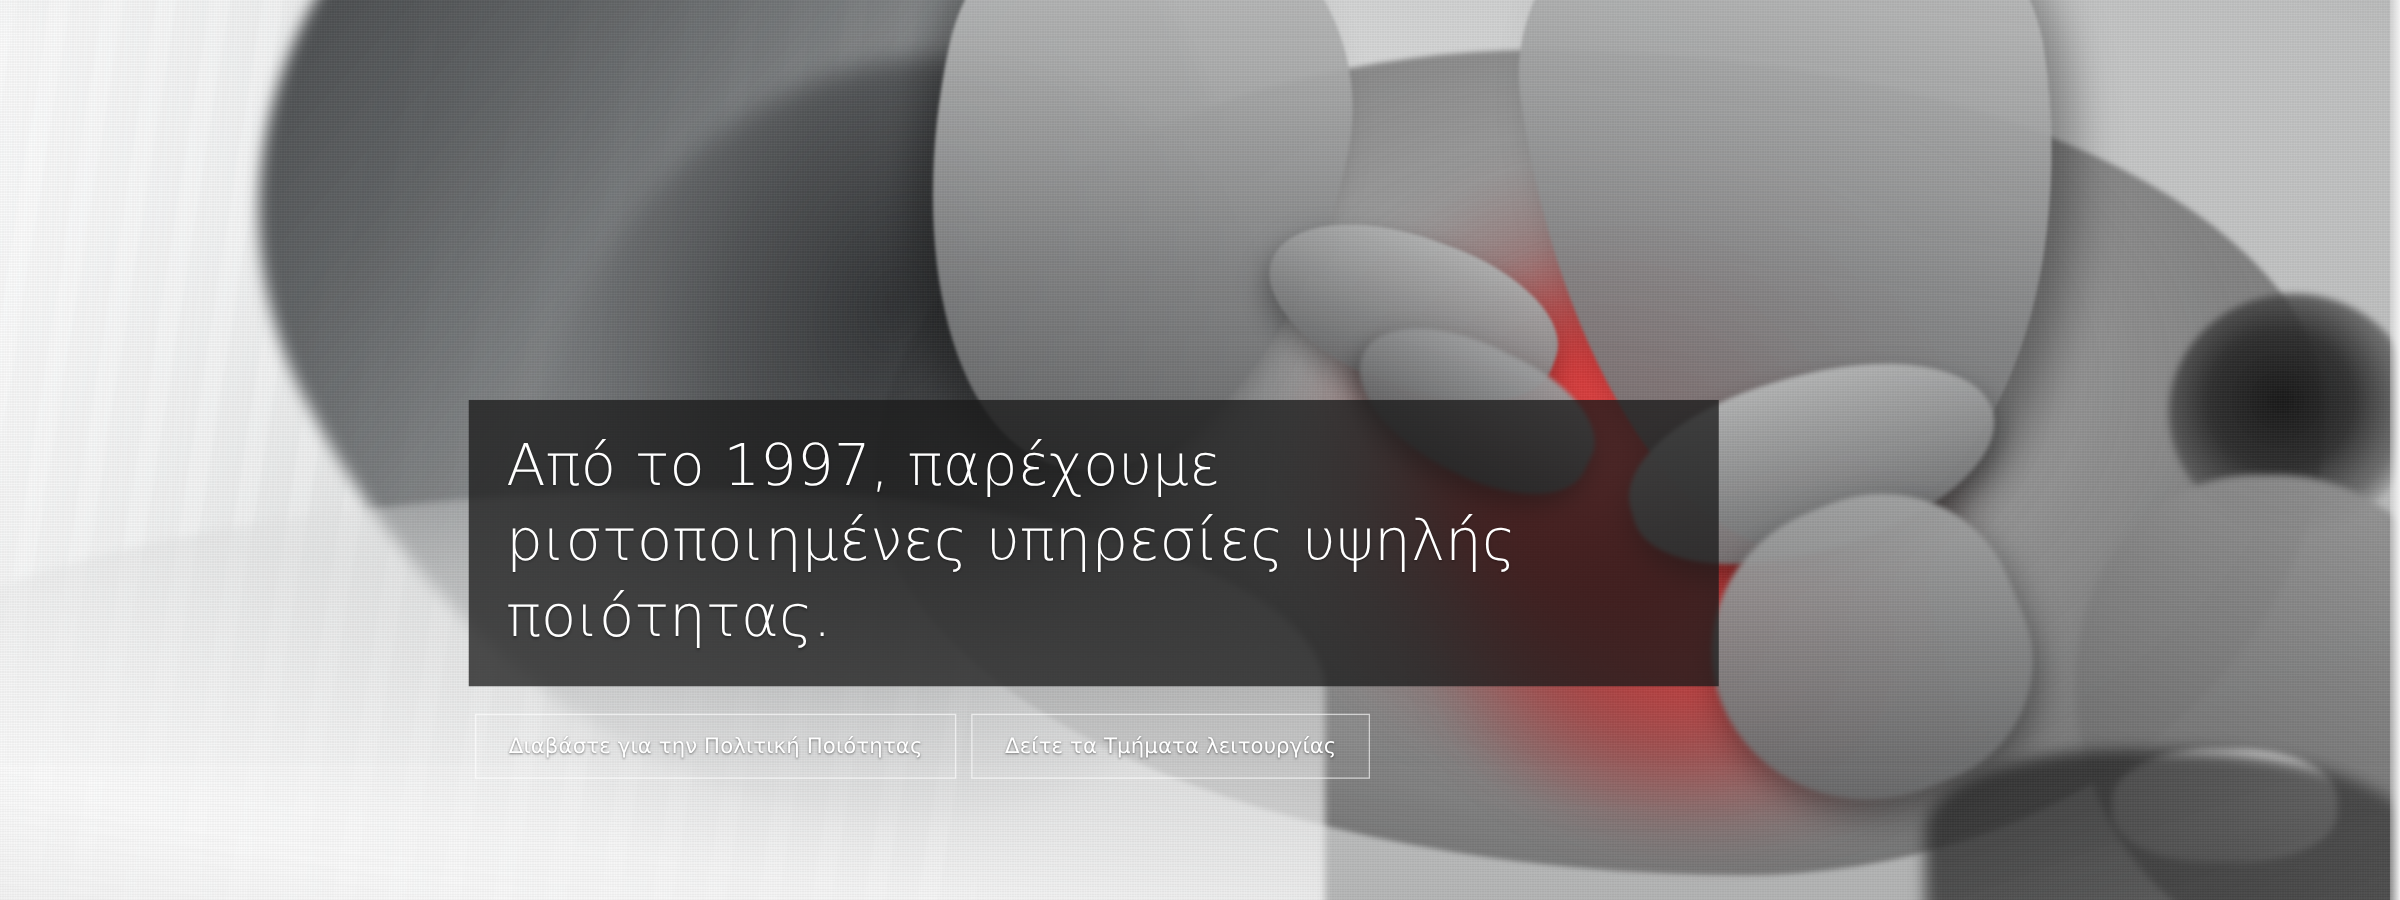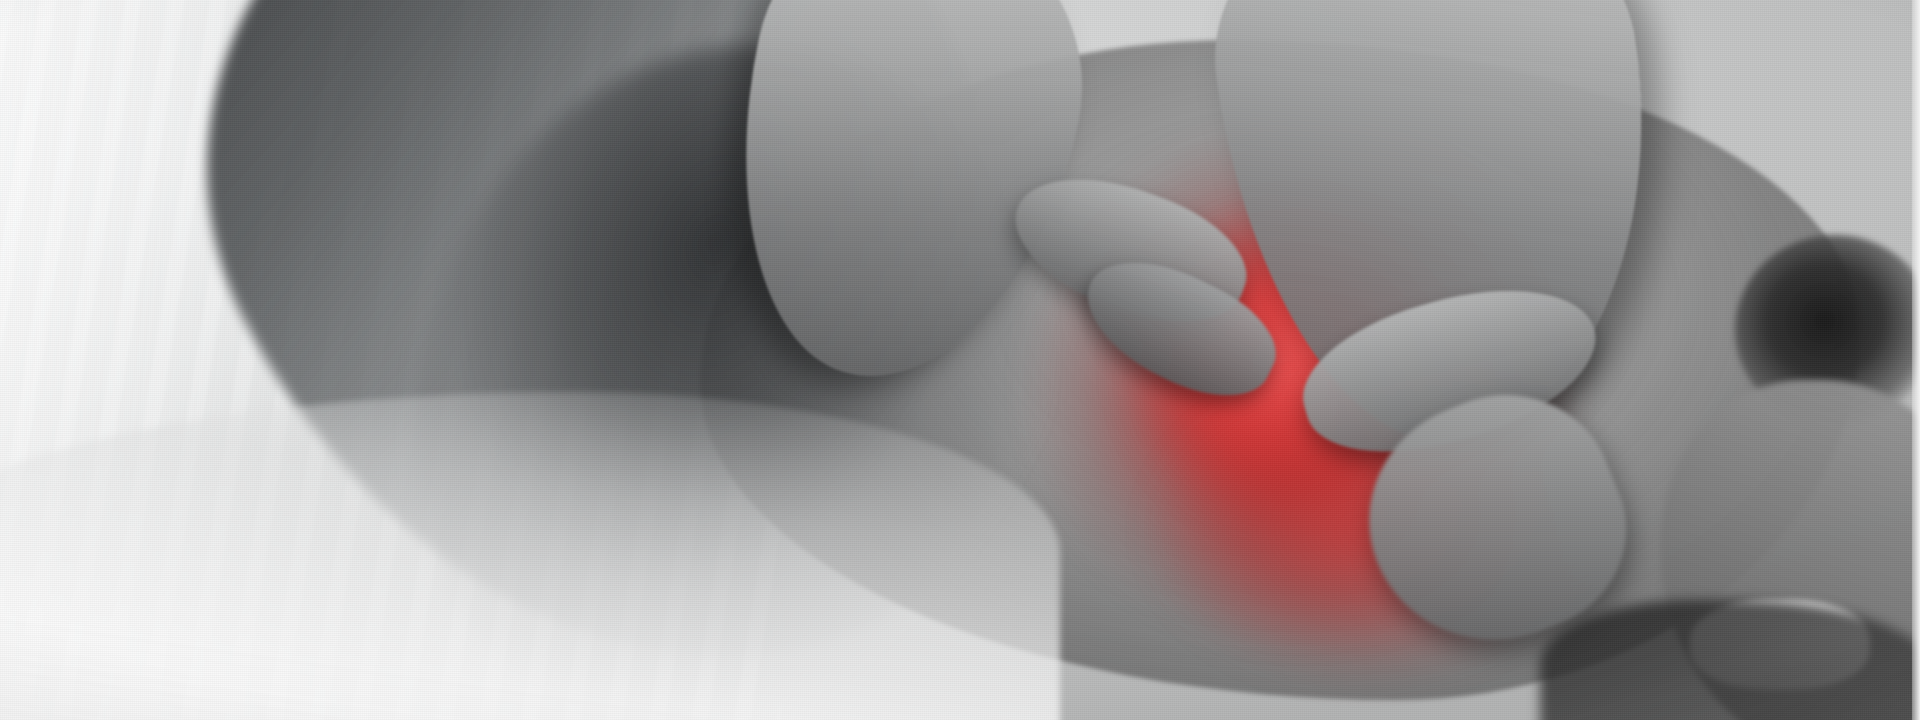--- a/index.html
+++ b/index.html
@@ -334,13 +334,26 @@
     <div class="ph-hair"></div>
     <div class="ph-shoulder-r"></div>
     <div class="ph-white-r"></div>
     <div class="ph-dark-br"></div>
     <div class="ph-towel-b"></div>
     <div class="ph-grain"></div>
     <div class="ph-vignette"></div>
     <div class="ph-edge"></div>
   </div>
 
+  <div class="content">
+
+    <div class="headline-box">
+      <h1 class="headline">Από το 1997, παρέχουμε
+pιστοποιημένες υπηρεσίες υψηλής ποιότητας.</h1>
+    </div>
+
+    <div class="cta-row">
+      <a class="cta" href="#">Διαβάστε για την Πολιτική Ποιότητας</a>
+      <a class="cta" href="#">Δείτε τα Τμήματα λειτουργίας</a>
+    </div>
+
+  </div>
 </div>
 
 </body></html>

